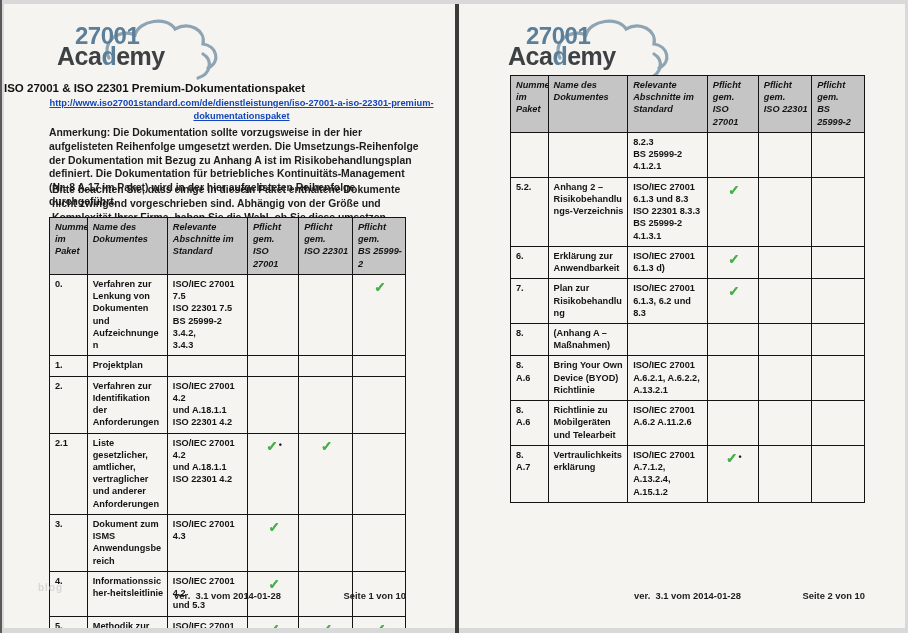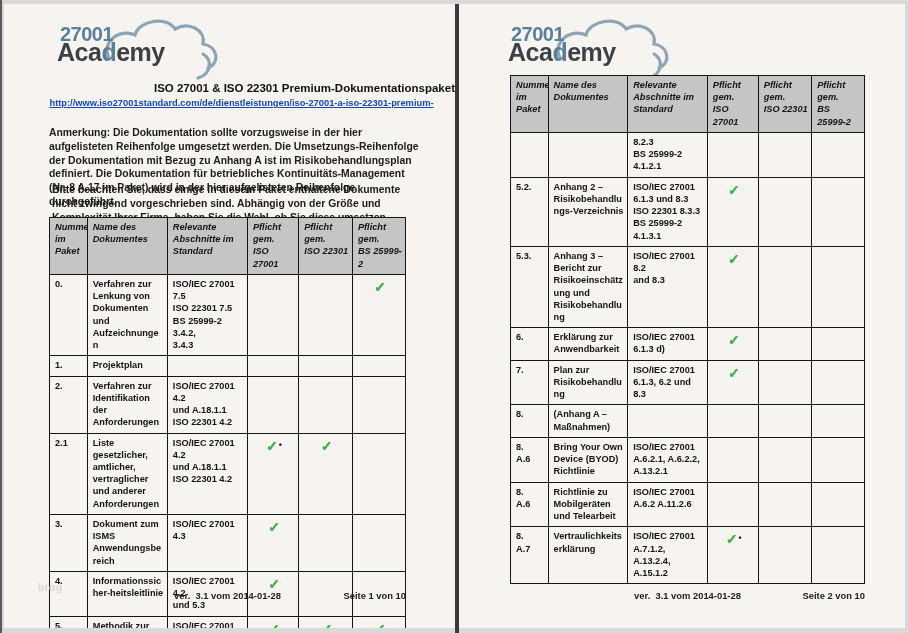--- a/index.html
+++ b/index.html
@@ -32,33 +32,33 @@
     left:453px;top:4px;width:4px;height:629px;
     background:#3b3b3b;
   }
   
   .logo{position:absolute;width:170px;height:58px;}
   #page1 .logo{left:53px;top:20px;}
   #page2 .logo{left:49px;top:20px;}
   .logo .cloud{position:absolute;left:46px;top:-6px;width:118px;height:66px;}
   .logo .num{
     position:relative;z-index:2;
-    font-size:20px;font-weight:bold;color:var(--logo-blue);
-    letter-spacing:-0.5px;line-height:1;margin-left:3px;
+    font-size:24px;font-weight:bold;color:var(--logo-blue);
+    letter-spacing:-0.5px;line-height:1;margin-left:18px;
   }
   .logo .word{
     position:relative;z-index:2;
     font-size:25px;font-weight:bold;color:var(--logo-dark);
     letter-spacing:-0.5px;line-height:1;margin-top:-4px;
   }
   .logo .word .d{color:var(--logo-blue);}
   
   .title{
     position:absolute;left:0;right:0;top:78px;
-    text-align:right;font-size:11.5px;font-weight:bold;color:#111;
+    text-align:left;font-size:11.5px;font-weight:bold;color:#111;
   }
   .doc-link{
     position:absolute;left:0;right:0;top:93px;
     text-align:center;font-size:9.3px;font-weight:600;
     color:var(--link-blue);text-decoration:underline;line-height:1.45;
     cursor:pointer;
   }
   .doc-link span{display:block;padding-left:24px;}
   
   .para{
@@ -130,20 +130,21 @@
       <path d="M100 36 C110 42, 108 56, 95 60" stroke="#8ea4b3" stroke-width="3.2" stroke-linecap="round" fill="none"></path>
     </svg>
     <div class="num">27001</div>
     <div class="word"><span>Aca</span><span class="d">d</span><span>emy</span></div>
   </div>
 
   <div class="title">ISO 27001 &amp; ISO 22301 Premium-Dokumentationspaket</div>
 
   <a class="doc-link">
     <span>http://www.iso27001standard.com/de/dienstleistungen/iso-27001-a-iso-22301-premium-</span>
+    <span>dokumentationspaket</span>
   </a>
 
   <div class="para" id="para1">Anmerkung: Die Dokumentation sollte vorzugsweise in der hier aufgelisteten Reihenfolge umgesetzt werden. Die Umsetzungs-Reihenfolge der Dokumentation mit Bezug zu Anhang A ist im Risikobehandlungsplan definiert. Die Dokumentation für betriebliches Kontinuitäts-Management (Nr. 8 A.17 im Paket) wird in der hier aufgelisteten Reihenfolge durchgeführt.</div>
   <div class="para" id="para2">Bitte beachten Sie, dass einige in diesem Paket enthaltene Dokumente nicht zwingend vorgeschrieben sind. Abhängig von der Größe und Komplexität Ihrer Firma, haben Sie die Wahl, ob Sie diese umsetzen möchten oder nicht.</div>
 
   <table class="doc-table" id="table1">
     <colgroup>
       <col class="c-num">
         <col class="c-name">
         <col class="c-std">
@@ -303,29 +304,20 @@
           <td class="cell-name">Anhang 2 – Risikobehandlungs-Verzeichnis</td>
           <td class="cell-standard">ISO/IEC 27001
 6.1.3 und 8.3
 ISO 22301 8.3.3
 BS 25999-2 4.1.3.1</td>
           <td class="check-cell"><span class="check">✓</span></td>
           <td class="check-cell"></td>
           <td class="check-cell"></td>
         </tr>
         <tr>
-          <td class="cell-number">5.3.</td>
-          <td class="cell-name">Anhang 3 – Bericht zur Risikoeinschätzung und Risikobehandlung</td>
-          <td class="cell-standard">ISO/IEC 27001 8.2
-and 8.3</td>
-          <td class="check-cell"><span class="check">✓</span></td>
-          <td class="check-cell"></td>
-          <td class="check-cell"></td>
-        </tr>
-        <tr>
           <td class="cell-number">6.</td>
           <td class="cell-name">Erklärung zur Anwendbarkeit</td>
           <td class="cell-standard">ISO/IEC 27001
 6.1.3 d)</td>
           <td class="check-cell"><span class="check">✓</span></td>
           <td class="check-cell"></td>
           <td class="check-cell"></td>
         </tr>
         <tr>
           <td class="cell-number">7.</td>

